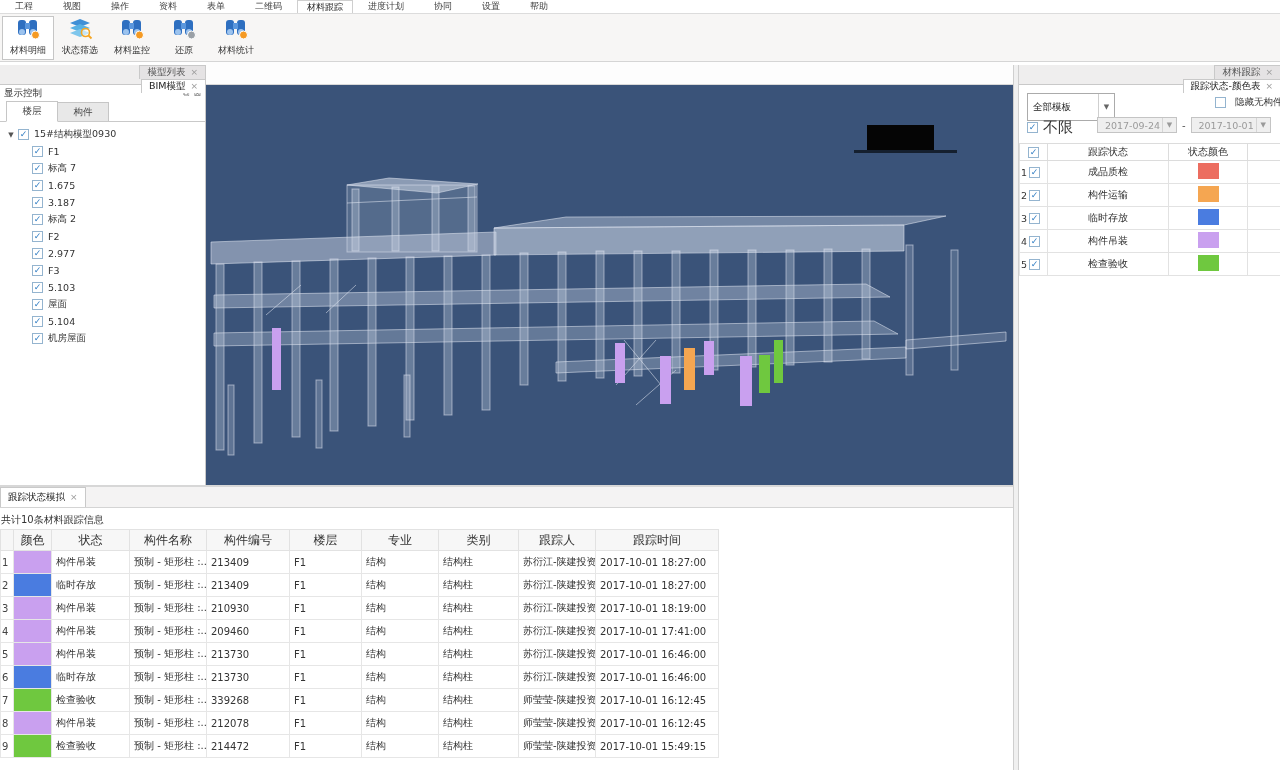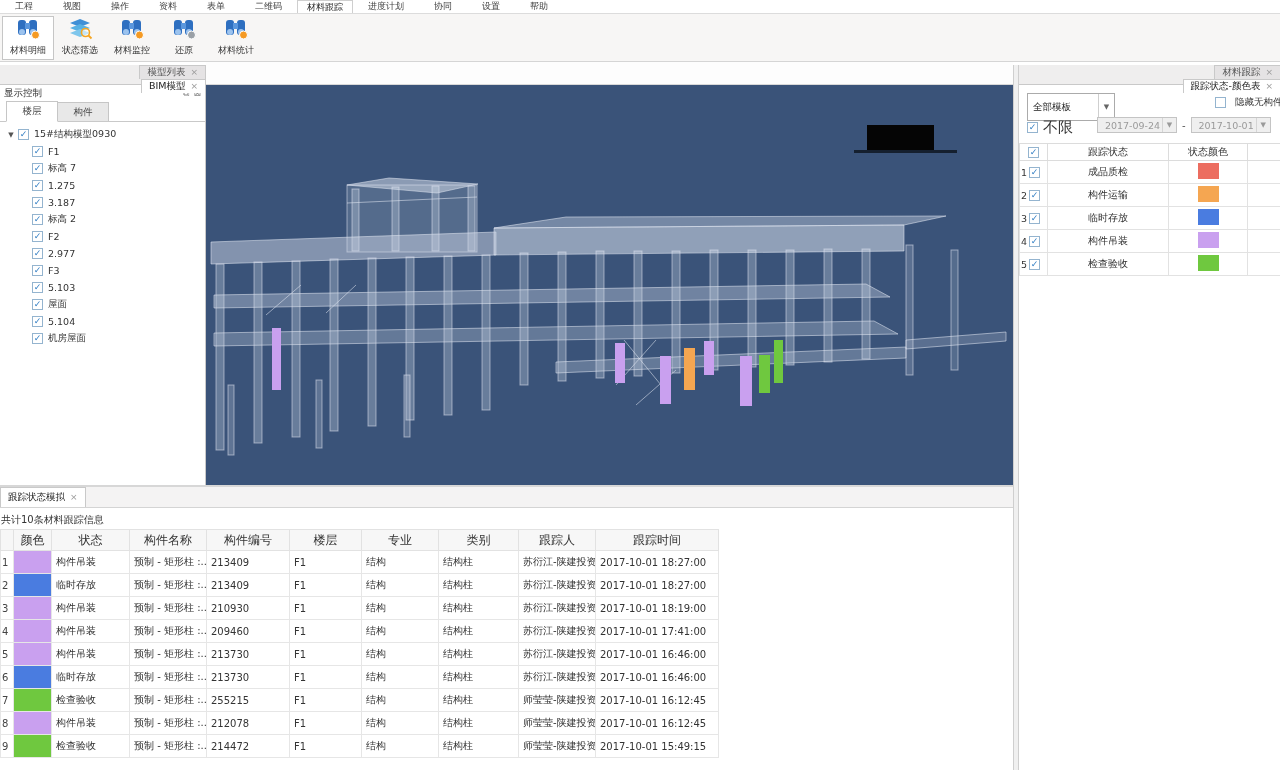--- a/index.html
+++ b/index.html
@@ -187,21 +187,21 @@
           <div class="tree-row child">
             <span class="cb checked"></span>
             <span>F1</span>
           </div>
           <div class="tree-row child">
             <span class="cb checked"></span>
             <span>标高 7</span>
           </div>
           <div class="tree-row child">
             <span class="cb checked"></span>
-            <span>1.275</span>
+            <span>1.675</span>
           </div>
           <div class="tree-row child">
             <span class="cb checked"></span>
             <span>3.187</span>
           </div>
           <div class="tree-row child">
             <span class="cb checked"></span>
             <span>标高 2</span>
           </div>
           <div class="tree-row child">
@@ -532,21 +532,21 @@
             <td>结构</td>
             <td>结构柱</td>
             <td>苏衍江-陕建投资</td>
             <td>2017-10-01 16:46:00</td>
           </tr>
           <tr>
             <td class="rownum">7</td>
             <td class="swatch-cell" style="background: rgb(111, 200, 63);"></td>
             <td>检查验收</td>
             <td>预制 - 矩形柱 :...</td>
-            <td>255215</td>
+            <td>339268</td>
             <td>F1</td>
             <td>结构</td>
             <td>结构柱</td>
             <td>师莹莹-陕建投资</td>
             <td>2017-10-01 16:12:45</td>
           </tr>
           <tr>
             <td class="rownum">8</td>
             <td class="swatch-cell" style="background: rgb(201, 160, 239);"></td>
             <td>构件吊装</td>

